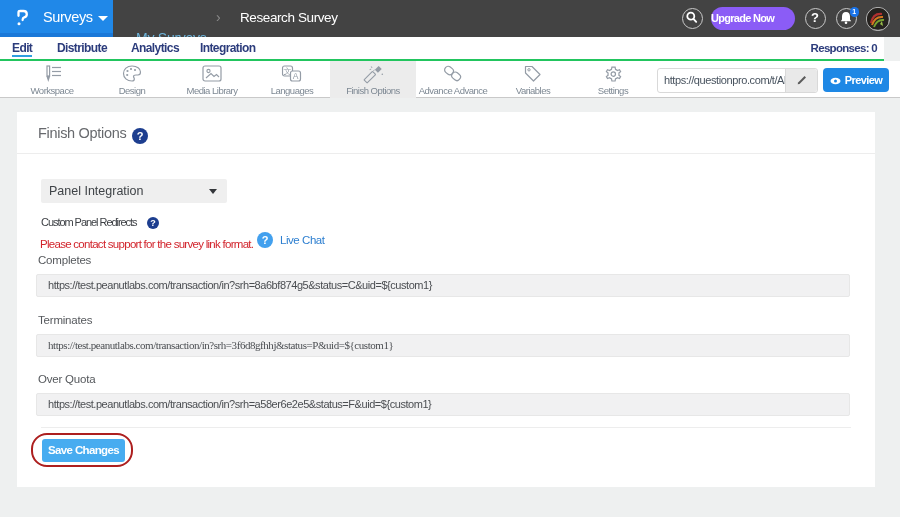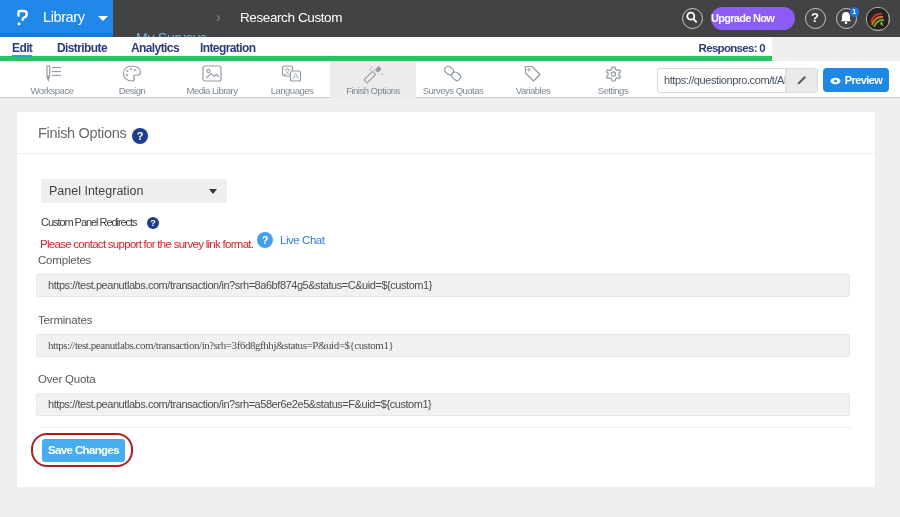--- a/index.html
+++ b/index.html
@@ -14,21 +14,21 @@
 .sep { position:absolute; left:216px; top:8.5px; font-size:14px; color:#8a8a8a; }
 .rs { position:absolute; left:240px; top:10px; font-size:13.5px; letter-spacing:-0.4px; color:#fff; }
 .ring { position:absolute; border:1.5px solid #c9c9c9; border-radius:50%; }
 .search-ring { left:682px; top:7.5px; width:21px; height:21px; }
 .upg { position:absolute; left:711px; top:6.5px; width:84px; height:23px; background:#8b5cf6; border-radius:12px; color:#fff; font-size:11px; font-weight:bold; letter-spacing:-0.7px; text-align:left; line-height:23px; }
 .q-ring { left:804.5px; top:8px; width:21px; height:21px; color:#fff; font-weight:bold; font-size:13px; text-align:center; line-height:18px; }
 .bell-ring { left:836px; top:8px; width:21px; height:21px; }
 .badge { position:absolute; left:849.5px; top:7px; width:9.5px; height:9.5px; background:#1a73e8; border-radius:50%; color:#fff; font-size:7px; font-weight:bold; text-align:center; line-height:9.5px; }
 .avatar { position:absolute; left:866px; top:7px; width:23.5px; height:23.5px; border:1.5px solid #c9c9c9; border-radius:50%; overflow:hidden; }
 
-.navrow { position:absolute; left:0; top:37px; width:772px; height:24px; background:#fff; border-bottom:5px solid #22c55e;padding-left:47px; }
+.navrow { position:absolute; left:0; top:37px; width:884px; height:24px; background:#fff; border-bottom:2px solid #22c55e;padding-left:47px; }
 .navrow a { position:absolute; top:4px; font-size:12px; font-weight:bold; letter-spacing:-0.6px; color:#2c3c7c; text-decoration:none; }
 .navrow .t1 { left:12px; }
 .edit-ul { position:absolute; left:11.5px; top:17.5px; width:20px; height:2px; background:#2e9fe0; }
 .navrow .t2 { left:57px; } .navrow .t3 { left:131px; } .navrow .t4 { left:200px; }
 .resp { position:absolute; right:7px; top:4.5px; font-size:11.5px; font-weight:bold; letter-spacing:-0.7px; color:#2c3c7c; }
 
 .toolbar { position:absolute; left:0; top:61px; width:900px; height:37px; background:#fff; border-bottom:1px solid #c9c9c9; }
 .titem { position:absolute; top:0; width:80px; height:37px; }
 .titem.active { background:#ececec; width:86px; }
 .titem svg { position:absolute; top:4px; left:50%; transform:translateX(-50%); }
@@ -59,26 +59,26 @@
 .savebtn { position:absolute; left:25px; top:327px; width:83px; height:23px; background:#47acf0; border-radius:3px; color:#fff; font-size:11.5px; font-weight:bold; letter-spacing:-0.65px; text-align:center; line-height:23px; white-space:nowrap; }
 </style>
 </head>
 <body>
 <div class="topbar">
   <div class="logoblock">
     <svg width="16" height="22" viewBox="0 0 16 22">
       <path d="M 4.5 10.8 L 4.5 7.3 Q 4.5 6 6.3 6 L 9.5 6 Q 12.8 6 12.8 9.2 Q 12.8 11.8 10.2 12.4 Q 8.6 12.9 8.6 15" fill="none" stroke="#fff" stroke-width="2.3" stroke-linecap="round"></path>
       <circle cx="5" cy="18.7" r="1.5" fill="#fff"></circle>
     </svg>
-    <span class="stext">Library</span>
+    <span class="stext">Surveys</span>
     <span class="caret-dn"></span>
   </div>
   <span class="ms">My Surveys</span>
     <span class="sep">›</span>
-    <span class="rs">Research Custom</span>
+    <span class="rs">Research Survey</span>
   <div class="ring search-ring">
     <svg width="18" height="18" viewBox="0 0 18 18">
       <circle cx="7.8" cy="7.2" r="3.5" fill="none" stroke="#fff" stroke-width="1.8"></circle>
       <line x1="10.4" y1="9.9" x2="13.2" y2="12.8" stroke="#fff" stroke-width="1.9" stroke-linecap="round"></line>
     </svg>
   </div>
   <div class="upg">Upgrade Now</div>
   <div class="ring q-ring">?</div>
   <div class="ring bell-ring">
     <svg width="18" height="18" viewBox="0 0 18 18">
@@ -156,21 +156,21 @@
     </svg>
     <div class="lbl">Finish Options</div>
   </div>
   <div class="titem" style="left:413px;">
     <svg width="20" height="18" viewBox="0 0 20 18">
       <g fill="none" stroke="#949ca6" stroke-width="1.2">
         <rect x="1.5" y="2" width="9" height="7" rx="3.2" transform="rotate(40 6 5.5)"></rect>
         <rect x="8.6" y="7.8" width="9" height="7" rx="3.2" transform="rotate(40 13.1 11.3)"></rect>
       </g>
     </svg>
-    <div class="lbl">Surveys Quotas</div>
+    <div class="lbl">Advance Advance</div>
   </div>
   <div class="titem" style="left:493px;">
     <svg width="19" height="17" viewBox="0 0 19 17">
       <path d="M2 1.5 L8.5 1.5 L16.5 9.5 L10 16 L2 8 Z" fill="none" stroke="#949ca6" stroke-width="1.2" stroke-linejoin="round"></path>
       <circle cx="5.5" cy="4.8" r="1.2" fill="none" stroke="#949ca6" stroke-width="1"></circle>
     </svg>
     <div class="lbl">Variables</div>
   </div>
   <div class="titem" style="left:573px;">
     <svg width="18" height="18" viewBox="0 0 18 18">

